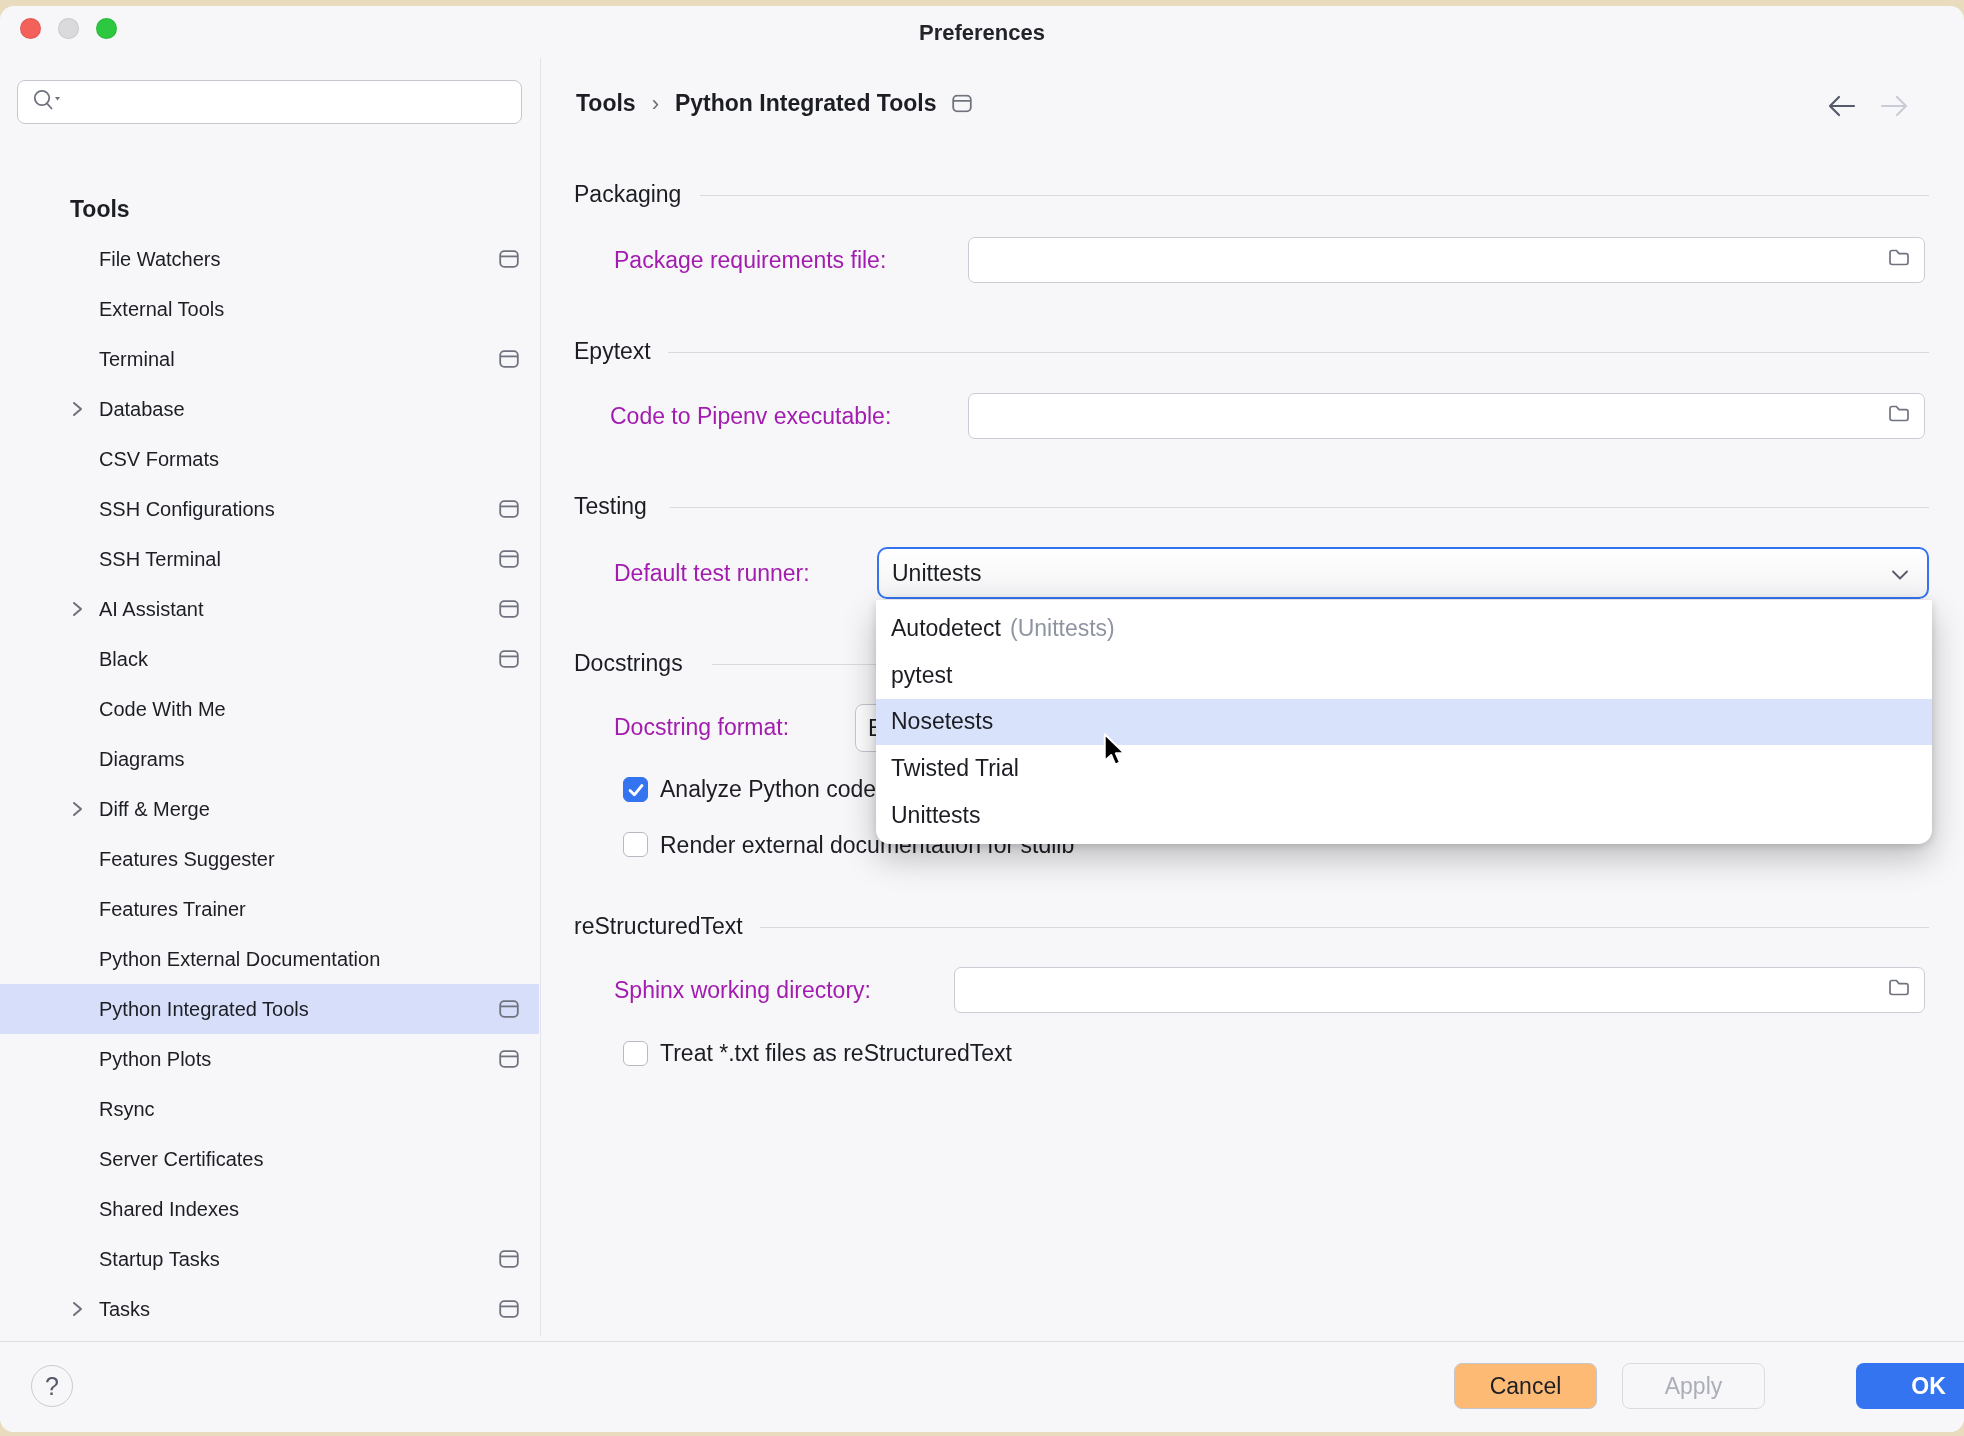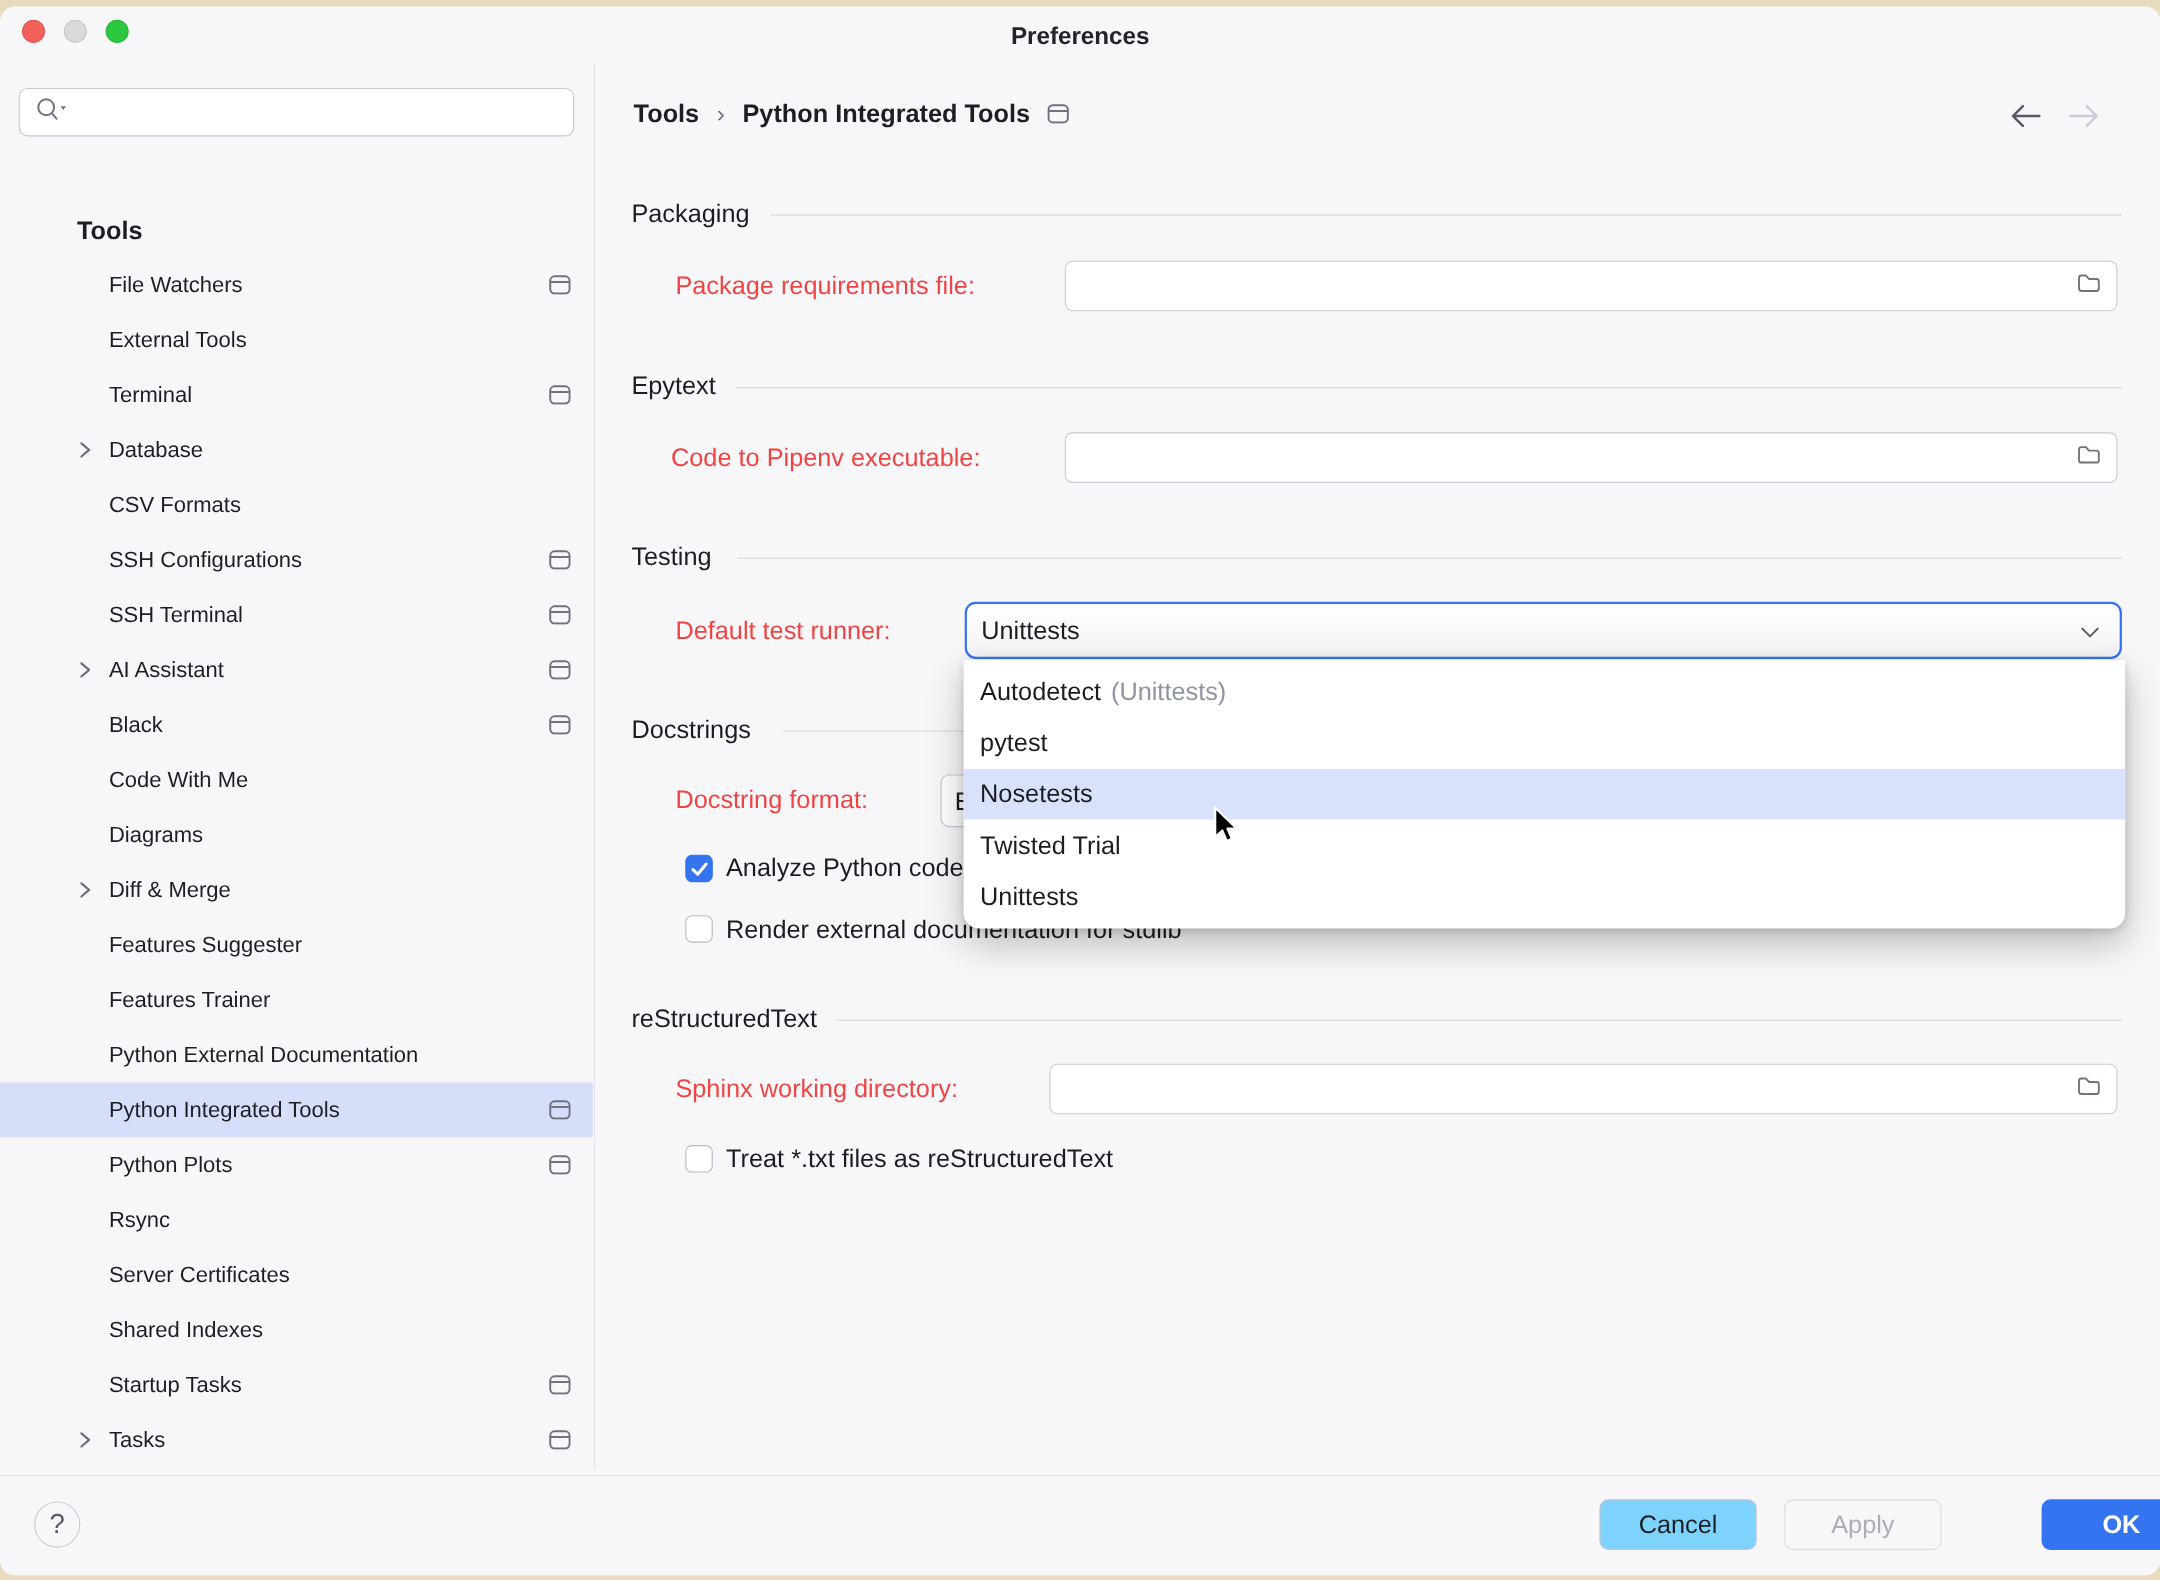--- a/index.html
+++ b/index.html
@@ -32,21 +32,21 @@
   
   .breadcrumb{position:absolute;left:576px;top:97px;transform:translateY(-50%);
     display:flex;align-items:center;gap:16px;font-size:23px;font-weight:600;color:#1c1e24;}
   .bc-sep{color:#6d707c;font-weight:400;font-size:22px;}
   .nav-arrow{position:absolute;top:102px;transform:translateY(-50%);}
   .nav-back{left:1826px;}
   .nav-fwd{left:1880px;}
   
   .sec-title{position:absolute;transform:translateY(-50%);font-size:23px;color:#1b1d23;white-space:nowrap;}
   .divider{position:absolute;height:1px;background:#d8dade;}
-  .f-label{position:absolute;transform:translateY(-50%);font-size:23px;color:#ef4444;white-space:nowrap;}
+  .f-label{position:absolute;transform:translateY(-50%);font-size:23px;color:#a21caf;white-space:nowrap;}
   .field{position:absolute;background:#ffffff;border:1.5px solid #c9ccd4;border-radius:7px;
     box-sizing:border-box;font-size:23px;color:#1b1d23;}
   .field .folder{position:absolute;right:13px;top:50%;transform:translateY(-50%);}
   
   .combobox{position:absolute;left:877px;top:541px;width:1052px;height:52px;box-sizing:border-box;
     border:2.5px solid #3574f0;border-radius:10px;background:linear-gradient(#ffffff,#f3f3f5);
     display:flex;align-items:center;padding-left:13px;font-size:23px;color:#1b1d23;}
   .combobox .chev{position:absolute;right:18px;top:50%;transform:translateY(-50%);}
   .mini-combo{position:absolute;left:855px;top:698px;width:180px;height:48px;box-sizing:border-box;
     border:1.5px solid #c6c8d0;border-radius:8px;background:#fff;display:flex;align-items:center;
@@ -65,21 +65,21 @@
   .checkbox.checked{background:#3574f0;border-color:#3574f0;}
   .checkbox.checked .tick{display:block;}
   .cb-label{position:absolute;transform:translateY(-50%);font-size:23px;color:#1b1d23;white-space:nowrap;}
   
   .footer{position:absolute;left:0;right:0;bottom:0;height:90px;border-top:1px solid #dcdee3;background:#f7f7f9;}
   .help-btn{position:absolute;left:31px;top:23px;width:42px;height:42px;border-radius:50%;
     border:1.5px solid #c9cbd3;box-sizing:border-box;display:flex;align-items:center;justify-content:center;
     font-size:25px;color:#565a68;background:#f7f7f9;}
   .btn{position:absolute;top:21px;height:46px;border-radius:8px;box-sizing:border-box;
     display:flex;align-items:center;justify-content:center;font-size:23px;}
-  .btn-cancel{left:1454px;width:143px;background:#7dd3fc;border:1.5px solid #c4c6ce;color:#1c1e24;}
+  .btn-cancel{left:1454px;width:143px;background:#fdba74;border:1.5px solid #c4c6ce;color:#1c1e24;}
   .btn-apply{left:1622px;width:143px;background:transparent;border:1.5px solid #d9dbe0;color:#abaeb9;}
   .btn-ok{left:1856px;width:145px;background:#3574f0;border:none;color:#ffffff;font-weight:600;}
   .cursor{position:absolute;left:1098px;top:726px;z-index:99;}
 </style>
 </head>
 <body>
 
 <div class="window">
 
   <div class="titlebar">

